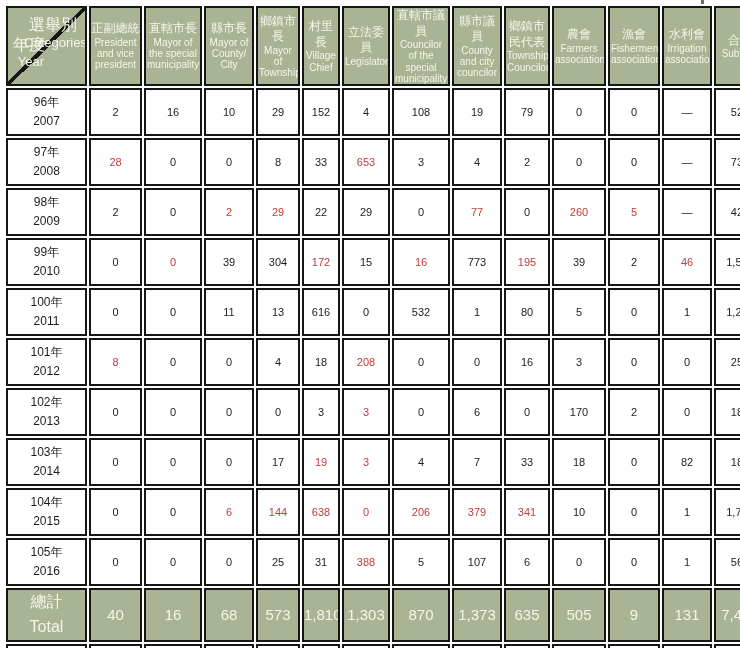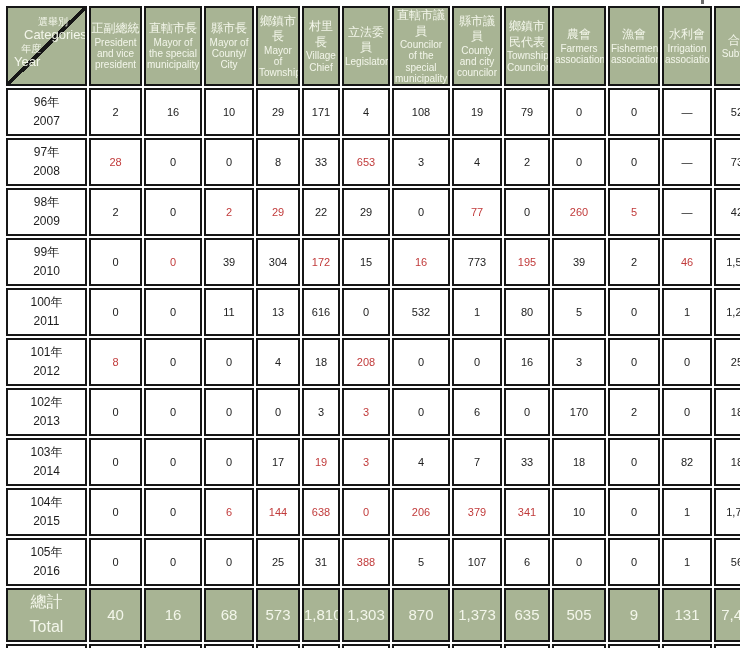--- a/index.html
+++ b/index.html
@@ -36,21 +36,21 @@
   
   th.corner{
     position:relative;
     background-color:var(--header-bg);
     background-image:linear-gradient(to bottom right,
       transparent calc(50% - 2px), var(--border) calc(50% - 2px),
       var(--border) calc(50% + 2px), transparent calc(50% + 2px));
   }
   .corner-top{position:absolute;top:7px;right:2px;width:60px;text-align:center;}
   .corner-bottom{position:absolute;bottom:14px;left:5px;text-align:right;}
-  .corner-top .zh,.corner-bottom .zh{font-size:10px;}
+  .corner-top .zh,.corner-bottom .zh{font-size:16px;}
   .corner-top .en,.corner-bottom .en{font-size:13px;}
   .artifact-tick{position:absolute;left:701px;top:0;width:3px;height:4px;background:#6b6b6b;}
 </style>
 </head>
 <body>
 
 <div class="artifact-tick"></div>
 
 <table>
   <colgroup id="cols">
@@ -140,21 +140,21 @@
 
   <tr>
         <td class="year-cell">
           <div>96年</div>
           <div>2007</div>
         </td>
         <td>2</td>
         <td>16</td>
         <td>10</td>
         <td>29</td>
-        <td>171</td>
+        <td>152</td>
         <td>4</td>
         <td>108</td>
         <td>19</td>
         <td>79</td>
         <td>0</td>
         <td>0</td>
         <td>—</td>
         <td>525</td>
       </tr>
       <tr>

